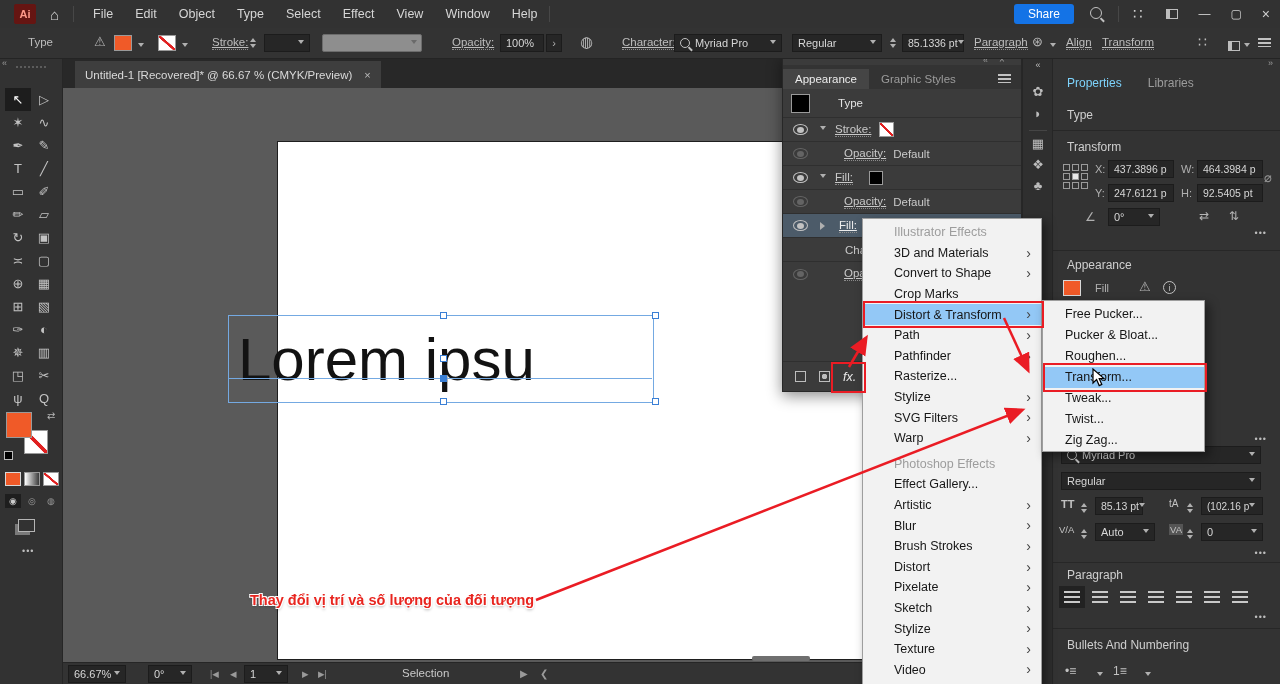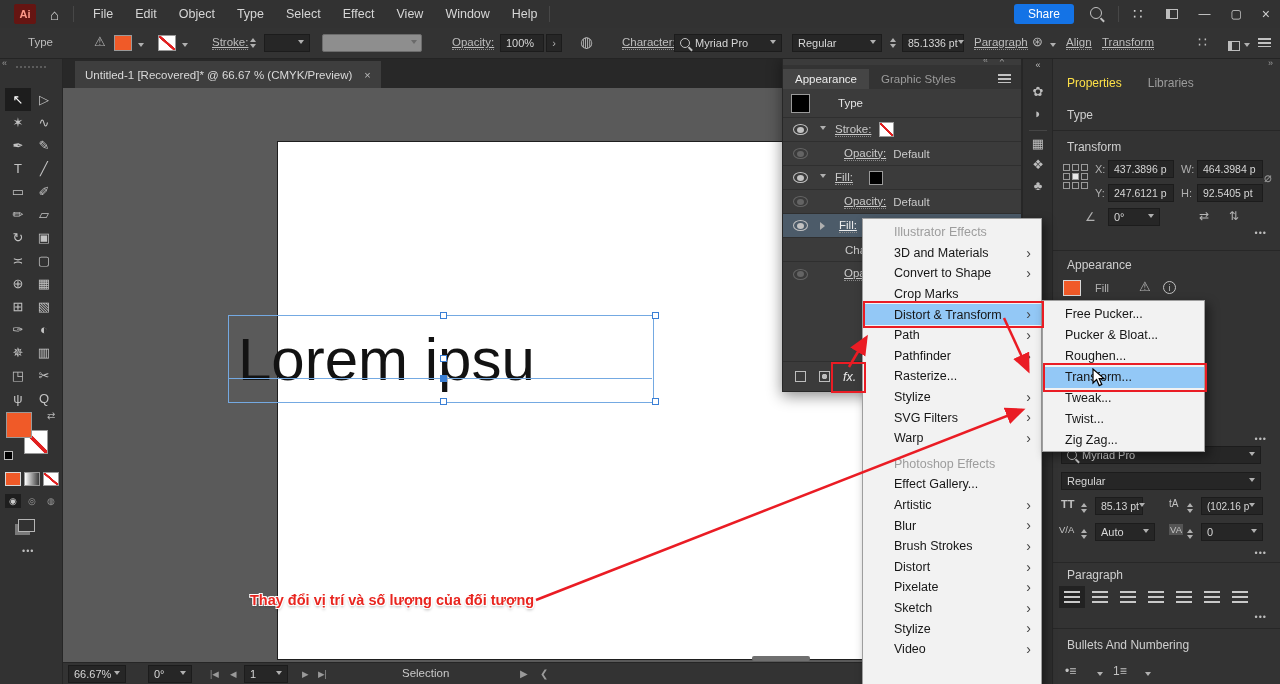--- a/index.html
+++ b/index.html
@@ -317,21 +317,21 @@
     <span class="dicon" style="top:50px">◗</span>
     <span class="a" style="left:6px;top:74px;width:18px;height:1px;background:#454545"></span>
     <span class="dicon" style="top:80px">▦</span>
     <span class="dicon" style="top:101px">❖</span>
     <span class="dicon" style="top:122px">♣</span>
   </div>
 
   <div class="a props">
     <span class="a" style="right:8px;top:2px;font-size:9px;color:#9a9a9a">»</span>
     <div class="row" style="position:absolute;left:14px;top:14px;gap:26px">
-      <span class="ptab" style="color:#fde047">Properties</span>
+      <span class="ptab" style="color:#7dd3fc">Properties</span>
       <span class="ptab" style="color:#9c9c9c">Libraries</span>
     </div>
     <span class="a sect" style="left:14px;top:52px">Type</span>
     <div class="sep" style="top:74px"></div>
     <span class="a sect" style="left:14px;top:84px">Transform</span>
     <div class="refgrid" style="left:10px;top:108px">
       <i></i>
         <i></i>
         <i></i>
         <i></i>
@@ -490,20 +490,21 @@
     <div class="mi has-sub">Warp</div>
     <div class="mi hdr gap">Photoshop Effects</div>
     <div class="mi">Effect Gallery...</div>
     <div class="mi has-sub">Artistic</div>
     <div class="mi has-sub">Blur</div>
     <div class="mi has-sub">Brush Strokes</div>
     <div class="mi has-sub">Distort</div>
     <div class="mi has-sub">Pixelate</div>
     <div class="mi has-sub">Sketch</div>
     <div class="mi has-sub">Stylize</div>
+    <div class="mi has-sub">Texture</div>
     <div class="mi has-sub">Video</div>
   </div>
 
   <div class="a smenu">
     <div class="mi">Free Pucker...</div>
     <div class="mi">Pucker &amp; Bloat...</div>
     <div class="mi">Roughen...</div>
     <div class="mi sel">Transform...</div>
     <div class="mi">Tweak...</div>
     <div class="mi">Twist...</div>

